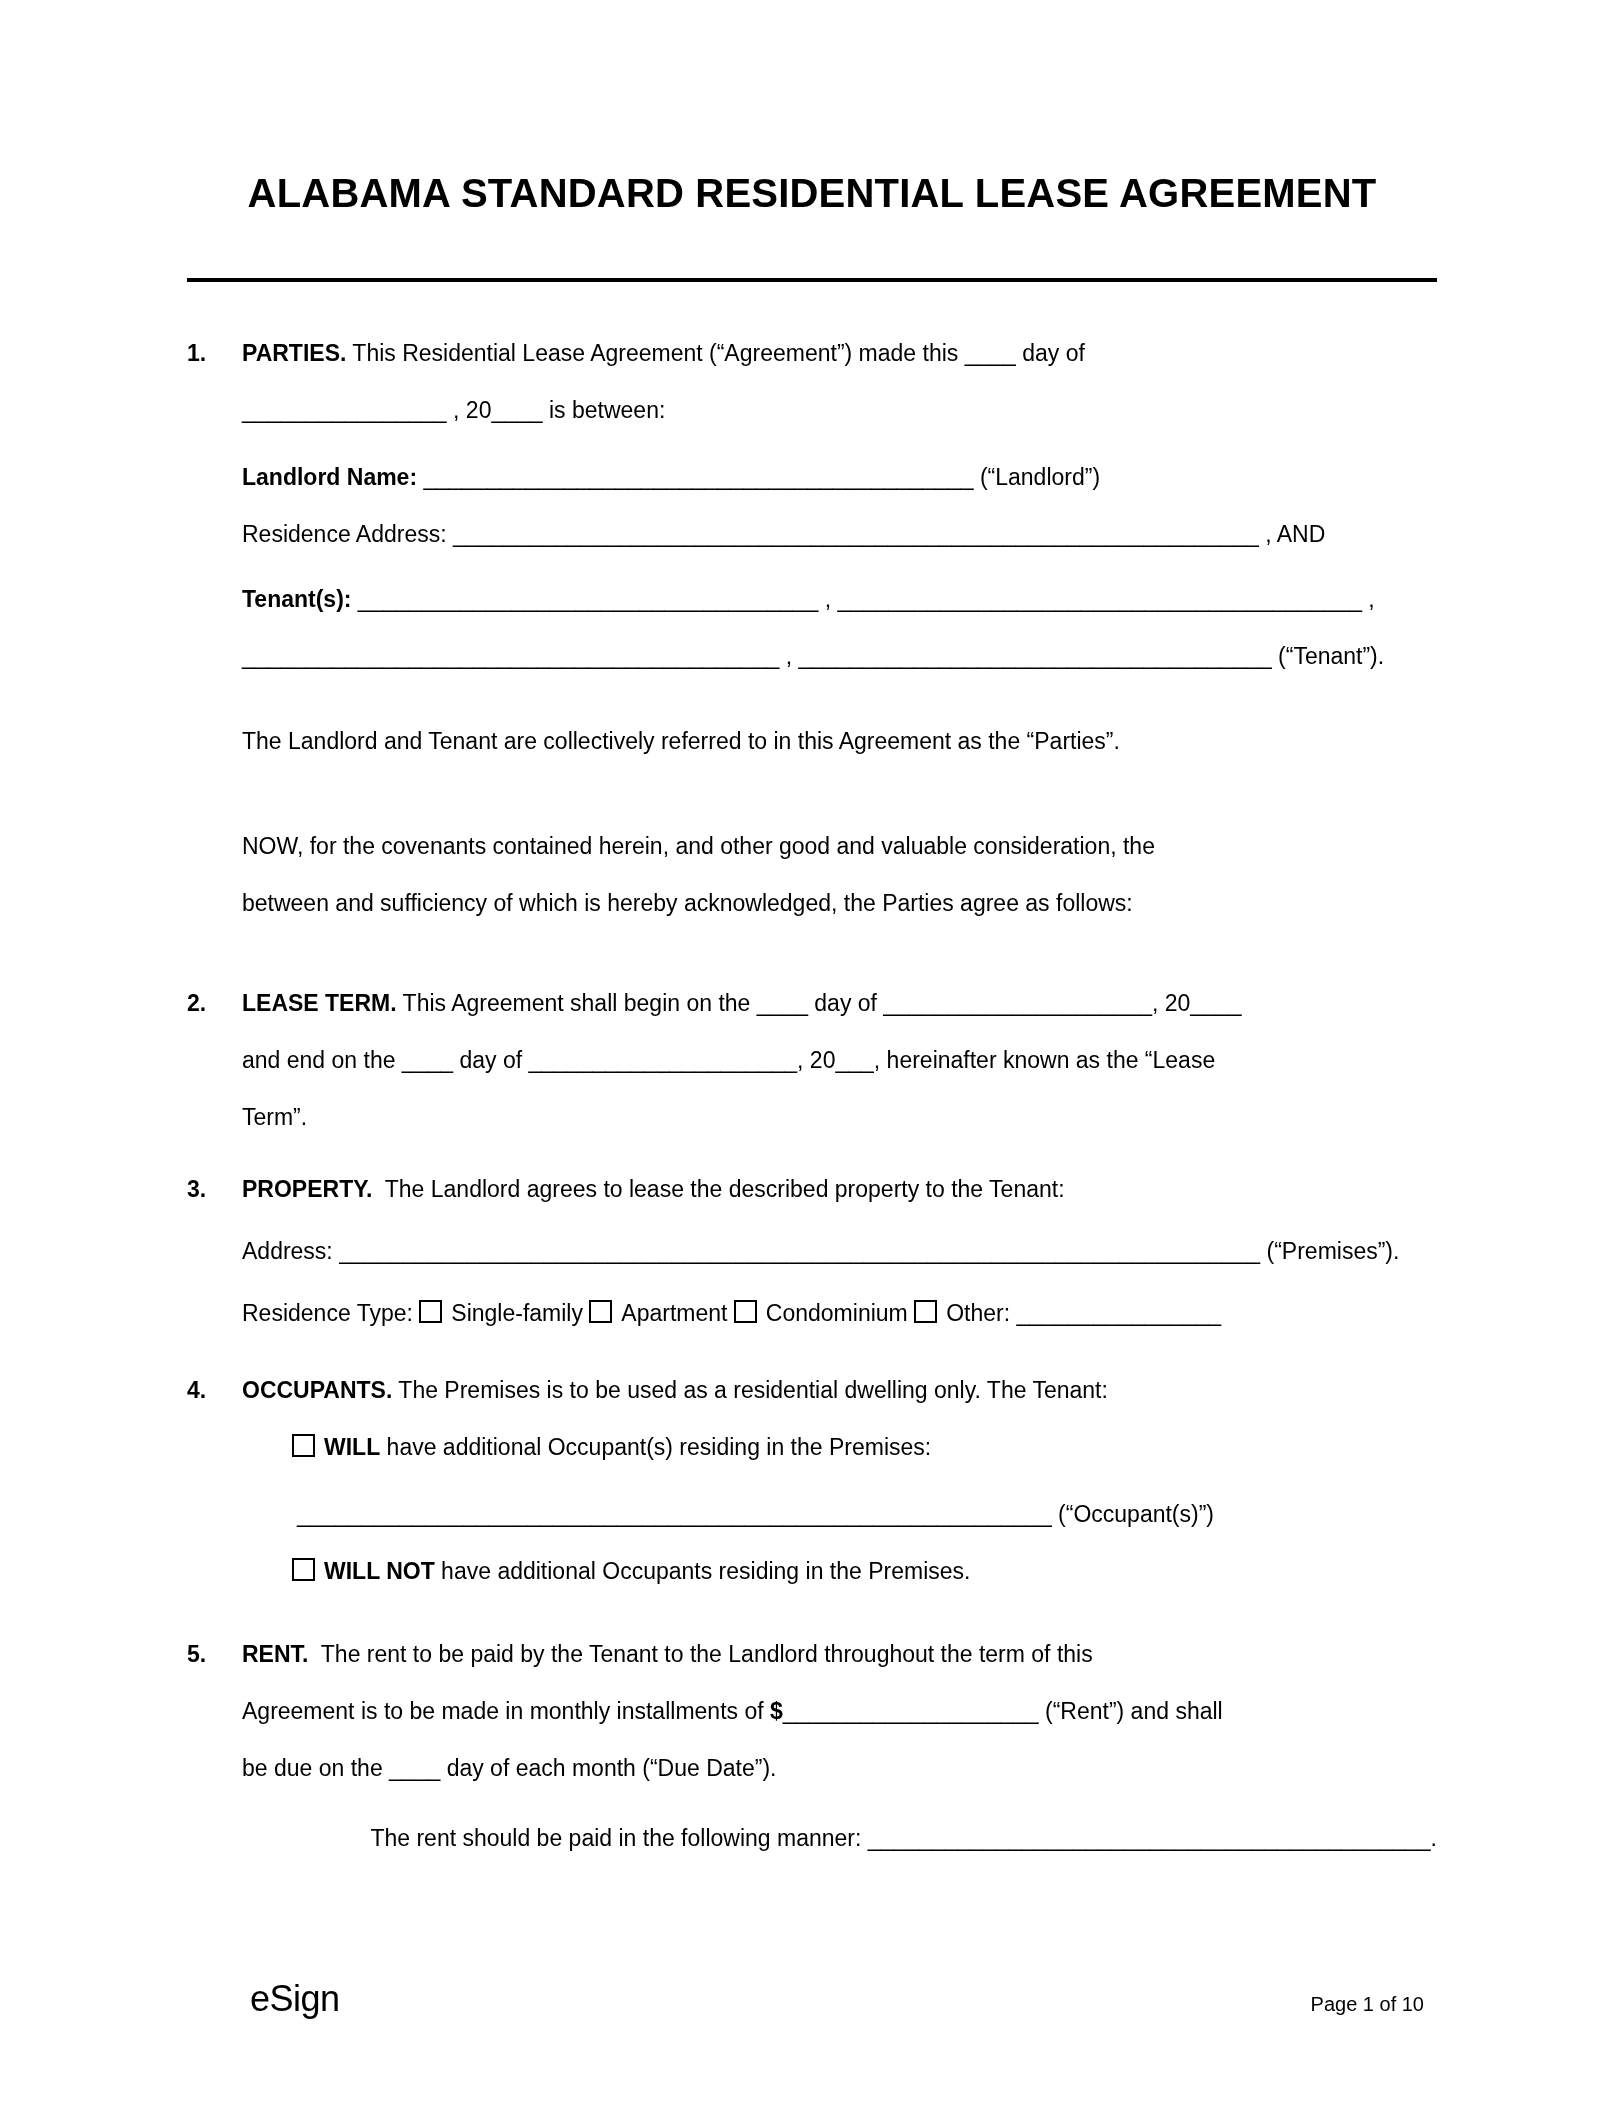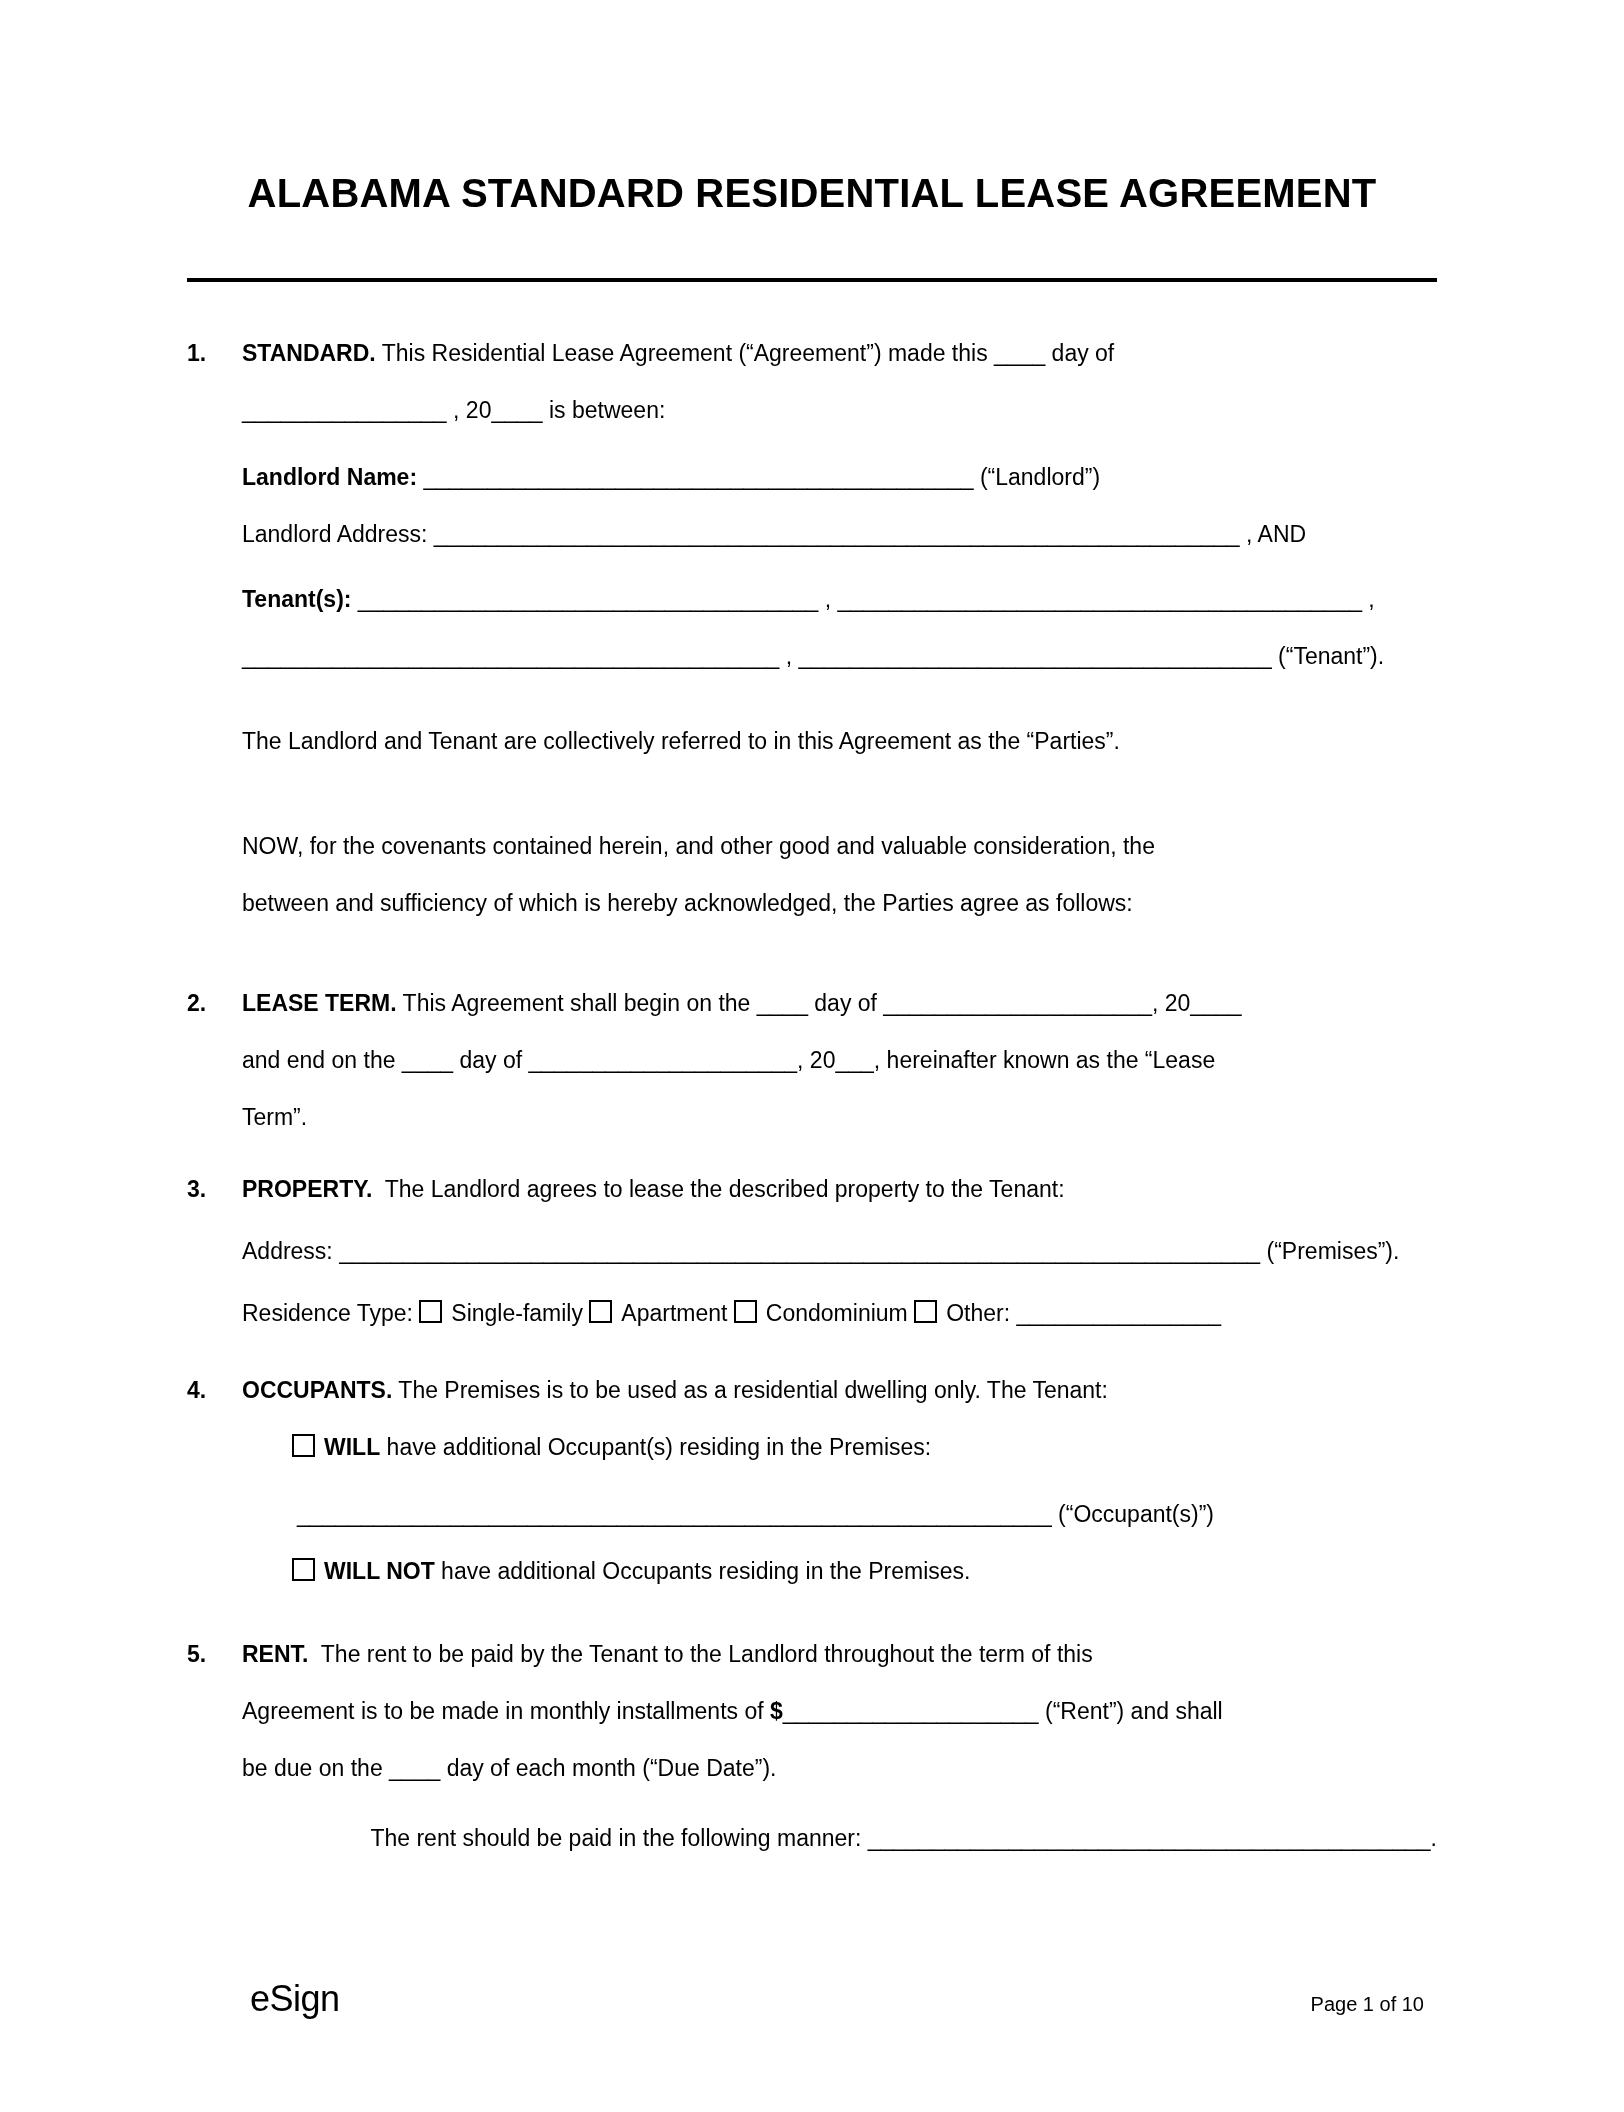--- a/index.html
+++ b/index.html
@@ -66,26 +66,26 @@
 
 <div class="page">
   <div class="content">
 
     <div class="doc-title">ALABAMA STANDARD RESIDENTIAL LEASE AGREEMENT</div>
     <div class="rule"></div>
 
     <div class="item" id="s1">
       <div class="num">1.</div>
       <div class="body">
-        <div class="line"><b>STANDARD.</b><span> This Residential Lease Agreement (“Agreement”) made this ____ day of</span></div>
+        <div class="line"><b>PARTIES.</b><span> This Residential Lease Agreement (“Agreement”) made this ____ day of</span></div>
         <div class="line"><span>________________ , 20____ is between:</span></div>
 
         <div class="landlord-block">
           <div class="line"><b>Landlord Name: </b><span>___________________________________________ (“Landlord”)</span></div>
-          <div class="line">Landlord Address: _______________________________________________________________ , AND</div>
+          <div class="line">Residence Address: _______________________________________________________________ , AND</div>
         </div>
 
         <div class="tenant-block">
           <div class="line"><b>Tenant(s): </b><span>____________________________________ , _________________________________________ ,</span></div>
           <div class="line">__________________________________________ , _____________________________________ (“Tenant”).</div>
         </div>
 
         <div class="line parties-note">The Landlord and Tenant are collectively referred to in this Agreement as the “Parties”.</div>
 
         <div class="now-para">

